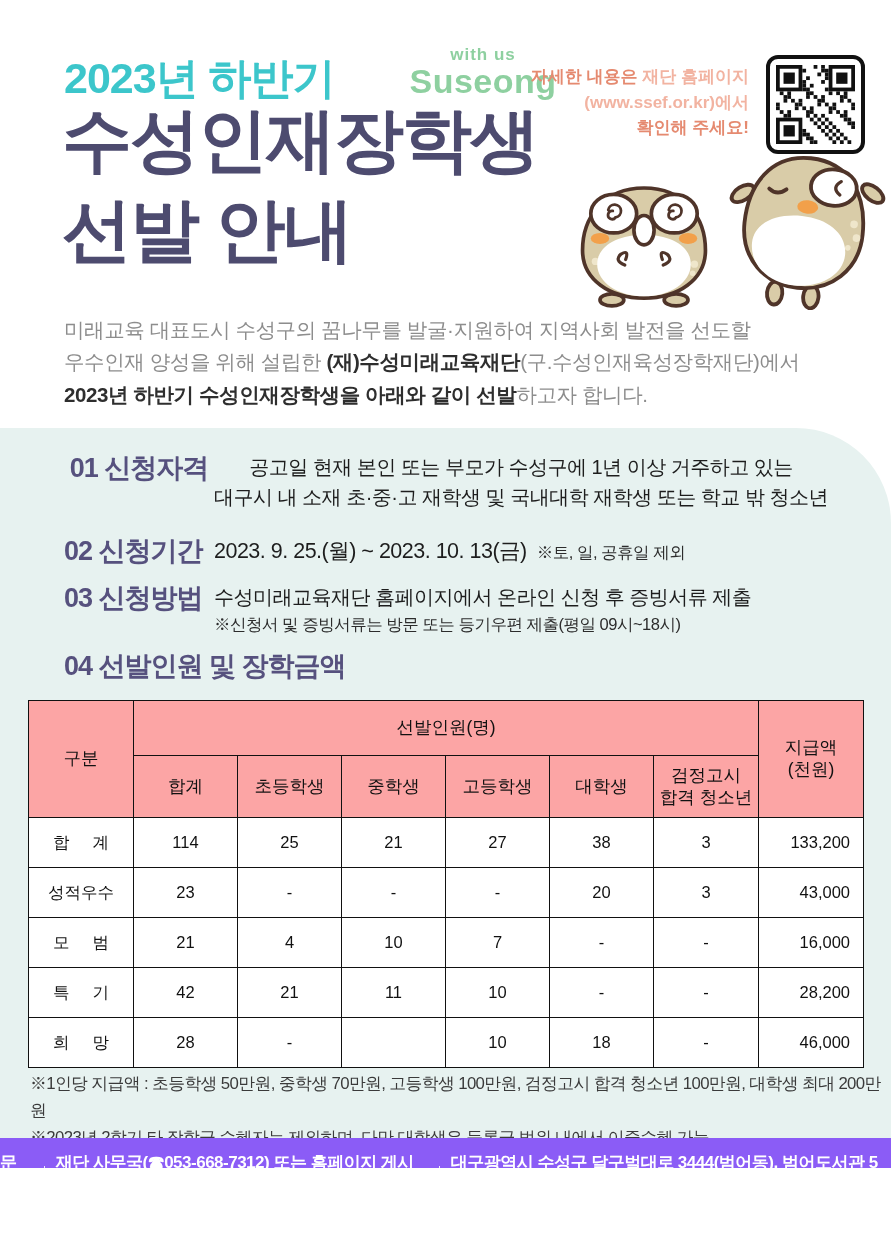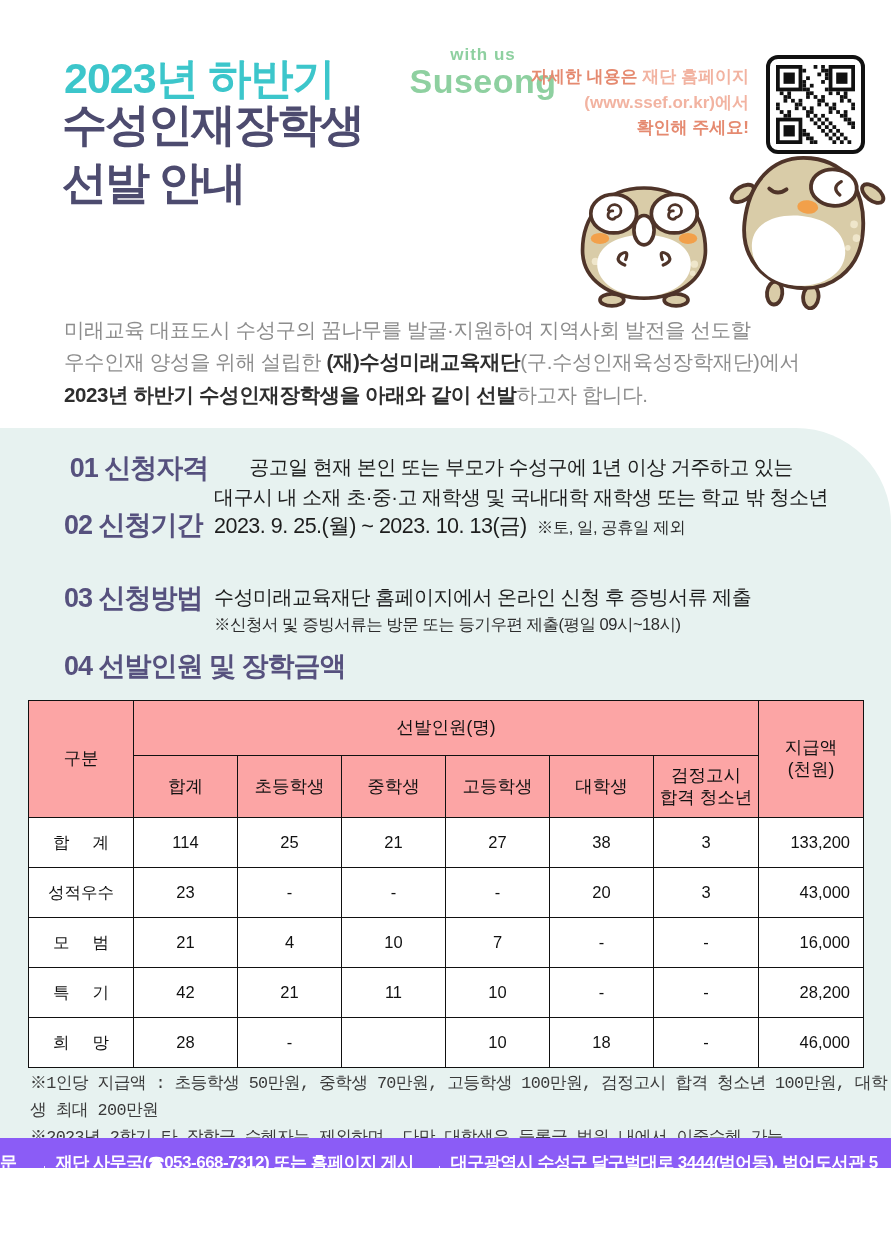--- a/index.html
+++ b/index.html
@@ -5,58 +5,58 @@
   * { margin:0; padding:0; box-sizing:border-box; }
   html,body { background:#fff; }
   body { font-family:"Liberation Sans", sans-serif; }
   .page { position:relative; width:891px; height:1168px; margin:0 auto; background:#ffffff; overflow:hidden; }
 
   
   .period-title { position:absolute; left:64px; top:50px; font-size:43px; font-weight:800; color:#3cc6cb; letter-spacing:-1px; }
   .suseong-logo { position:absolute; left:398px; top:46px; width:170px; text-align:center; color:#8ed0a0; line-height:1.05; }
   .suseong-logo .tagline { font-size:17px; font-weight:600; letter-spacing:1px; }
   .suseong-logo .brand { font-size:34px; font-weight:800; letter-spacing:0.5px; }
-  .main-title { position:absolute; left:62px; top:96px; font-size:45px; font-weight:800; color:#4d4b6f; letter-spacing:-2px; line-height:1.28; }
+  .main-title { position:absolute; left:62px; top:96px; font-size:70px; font-weight:800; color:#4d4b6f; letter-spacing:-2px; line-height:1.28; }
 
   .qr-note { position:absolute; right:142px; top:64px; width:230px; text-align:right; font-size:17px; font-weight:700; line-height:1.5; }
   .qr-note .dark { color:#e5structural8a70; }
   .qr-note .dark { color:#e58a70; }
   .qr-note .light { color:#f2b3a1; }
   .qr-box { position:absolute; right:26px; top:55px; width:99px; height:99px; border:4px solid #111; border-radius:12px; background:#fff; padding:6px; }
   .qr-box svg { display:block; }
 
   .mascots { position:absolute; right:2px; top:162px; width:330px; height:152px; display:flex; align-items:flex-end; gap:8px; justify-content:flex-end; }
 
   .intro { position:absolute; left:64px; top:314px; font-size:20.5px; line-height:1.58; color:#8d8d8d; letter-spacing:-0.4px; }
   .intro b { color:#2e2e2e; font-weight:700; }
 
   
   .panel { position:absolute; left:0; top:428px; width:891px; height:710px; background:#e7f2f0; border-top-right-radius:95px; }
   .section { position:absolute; left:64px; display:flex; align-items:flex-start; }
   .section .stitle { width:150px; flex:0 0 150px; font-size:27px; font-weight:800; color:#56517e; letter-spacing:-1px; }
   .section .scontent { font-size:20px; font-weight:500; color:#1d1d1d; line-height:1.5; letter-spacing:-0.5px; padding-top:2px; }
   .sec-01 { top:22px;text-align:center; }
-  .sec-02 { top:79px;align-items:center; }
+  .sec-02 { top:105px; }
   .sec-02 .scontent { font-size:21.5px; }
   .sec-02 .inline-note { font-size:16.5px; font-weight:500; color:#2c2c2c; margin-left:10px; }
   .sec-03 { top:152px; }
   .sub-note { font-size:16.5px; font-weight:500; color:#2c2c2c; letter-spacing:-0.5px; }
   .sec-04 { top:220px; }
 
   
   .sel-table { position:absolute; left:28px; top:272px; width:835px; border-collapse:collapse; table-layout:fixed; background:#fff; }
   .sel-table th, .sel-table td { border:1.6px solid #111; text-align:center; vertical-align:middle; color:#111; }
   .sel-table th { background:#fca5a5; font-size:17.5px; font-weight:500; white-space:pre-line; line-height:1.25; }
   .sel-table .h1 { height:55px; }
   .sel-table .h2 { height:62px; }
   .sel-table td { height:50px; font-size:16.5px; letter-spacing:0; }
   .sel-table td.label-cell { white-space:pre; }
   .sel-table td.amount-cell { text-align:right; padding-right:13px; }
 
-  .footnotes { position:absolute; left:30px; top:642px; font-size:16.8px; color:#3a3a3a; line-height:1.62; letter-spacing:-0.6px; font-weight:500;font-family:Liberation Mono, monospace; }
+  .footnotes { position:absolute; left:30px; top:642px; font-size:16.8px; color:#3a3a3a; line-height:1.62; letter-spacing:-0.6px; font-weight:500; }
 
   
   .footer { position:absolute; left:0; top:1138px; width:891px; height:122px; background:#8b5cf6; color:#fff; }
   .footer-contact { margin-top:13px; display:flex; justify-content:center; align-items:center; font-size:17px; font-weight:600; letter-spacing:-0.5px; }
   .footer-contact .divider { display:inline-block; width:1px; height:17px; background:rgba(255,255,255,0.85); margin:0 11px; }
   .footer-brand { margin-top:10px; display:flex; justify-content:center; align-items:flex-end; gap:14px; }
   .footer-logo { display:flex; flex-direction:column; align-items:center; line-height:1; }
   .footer-logo .logo-word { font-size:13px; font-weight:700; letter-spacing:4px; margin-top:2px; }
   .footer-name { font-size:29px; font-weight:800; letter-spacing:-1px; padding-bottom:1px; }
   .footer-bottom-strip { position:absolute; left:0; bottom:0; width:100%; height:4px; background:#5b80c2; }

